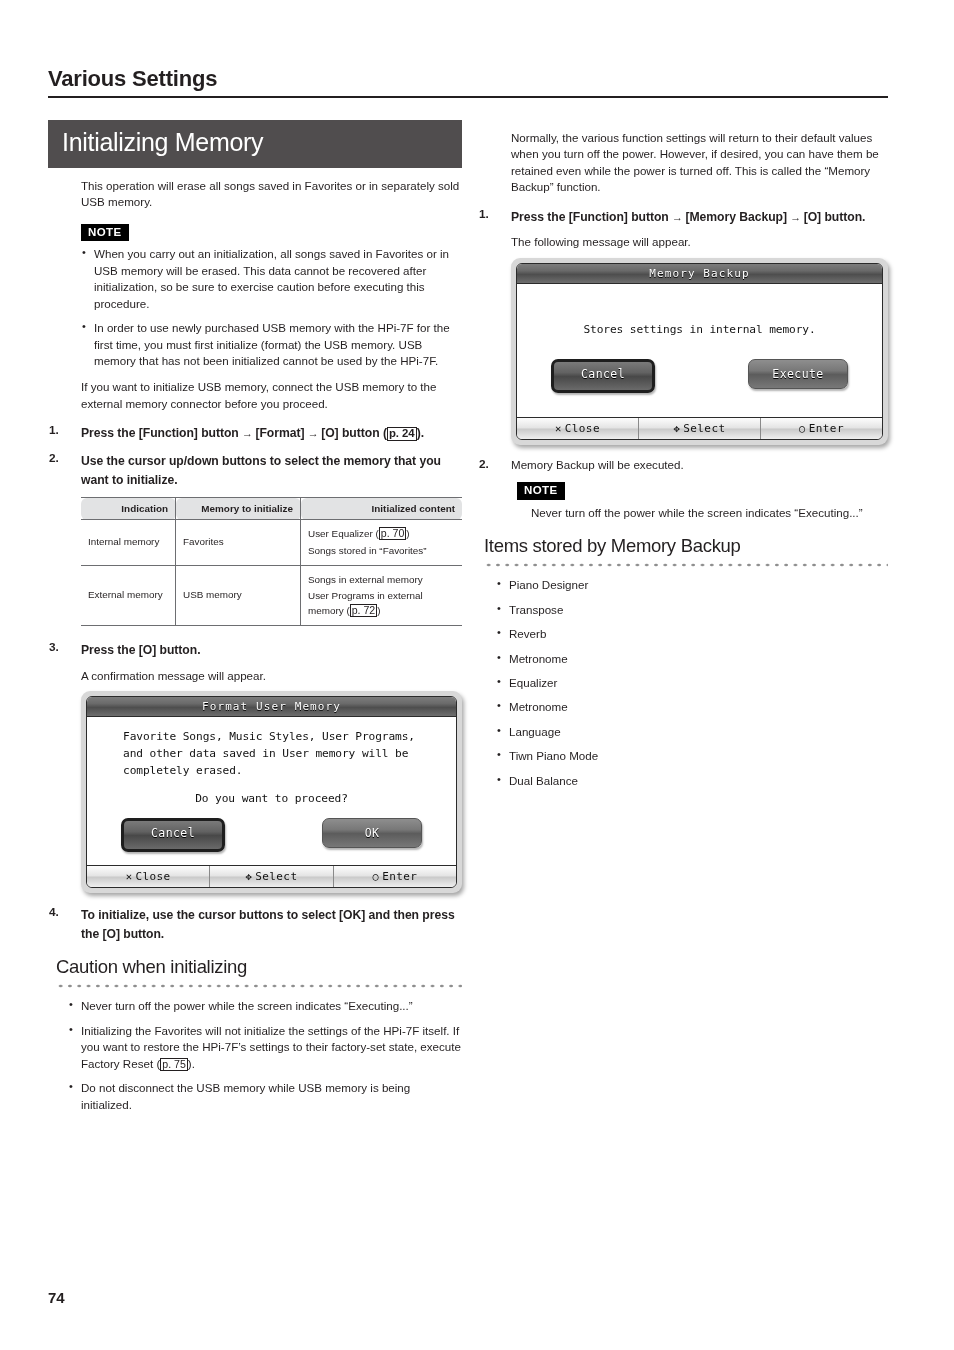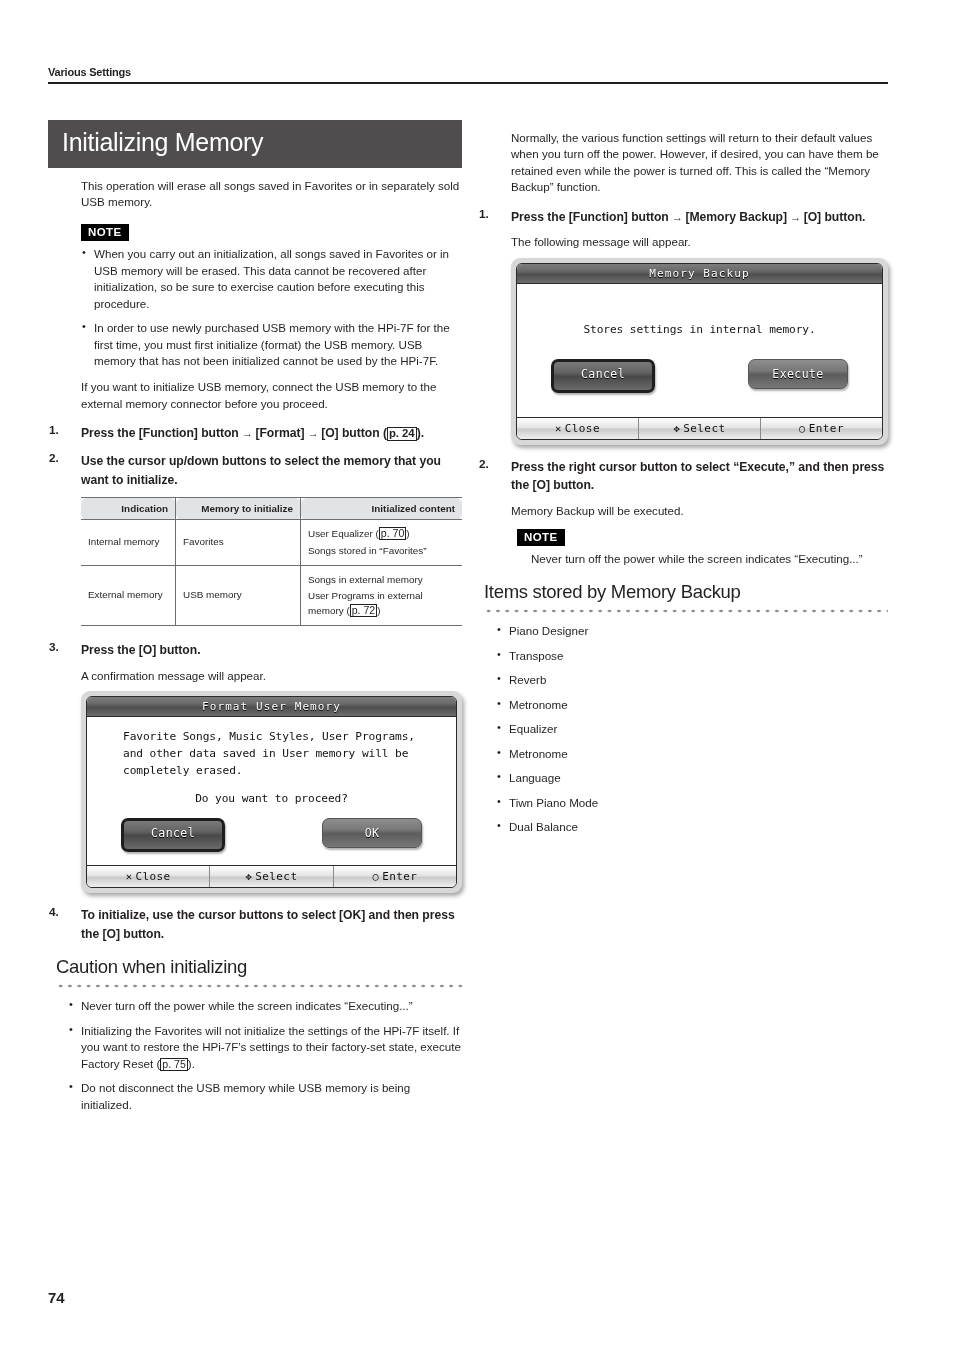--- a/index.html
+++ b/index.html
@@ -17,21 +17,21 @@
   }
 
   
   .running-head {
     position: absolute;
     left: 48px;
     top: 66px;
     width: 840px;
   }
   .running-head .rh-title {
-    font-size: 11px;
+    font-size: 22px;
     font-weight: bold;
     letter-spacing: -0.2px;
     color: #231f20;
     padding-bottom: 4px;
   }
   .running-head .rh-rule {
     border-bottom: 2.2px solid #231f20;
     width: 840px;
   }
 
@@ -427,21 +427,20 @@
       <div class="lcd-footer">
         <div class="lcd-foot-cell"><span class="gly">✕</span><span>Close</span></div>
         <div class="lcd-foot-cell"><span class="gly">✥</span><span>Select</span></div>
         <div class="lcd-foot-cell"><span class="gly">○</span><span>Enter</span></div>
       </div>
     </div>
   </div>
 
   <div class="step">
     <span class="num">2.</span>
-    <span class="step-text">Press the right cursor button to select “Execute,” and then press the [O] button.</span>
   </div>
   <div class="indent">
     <p class="body tight">Memory Backup will be executed.</p>
     <div class="note-block" style="margin-left:6px">
       <span class="note-badge">NOTE</span>
       <p class="body" style="margin:5px 0 0 14px">Never turn off the power while the screen indicates “Executing...”</p>
     </div>
   </div>
 
   <div style="margin-left:6px;margin-top:12px">

